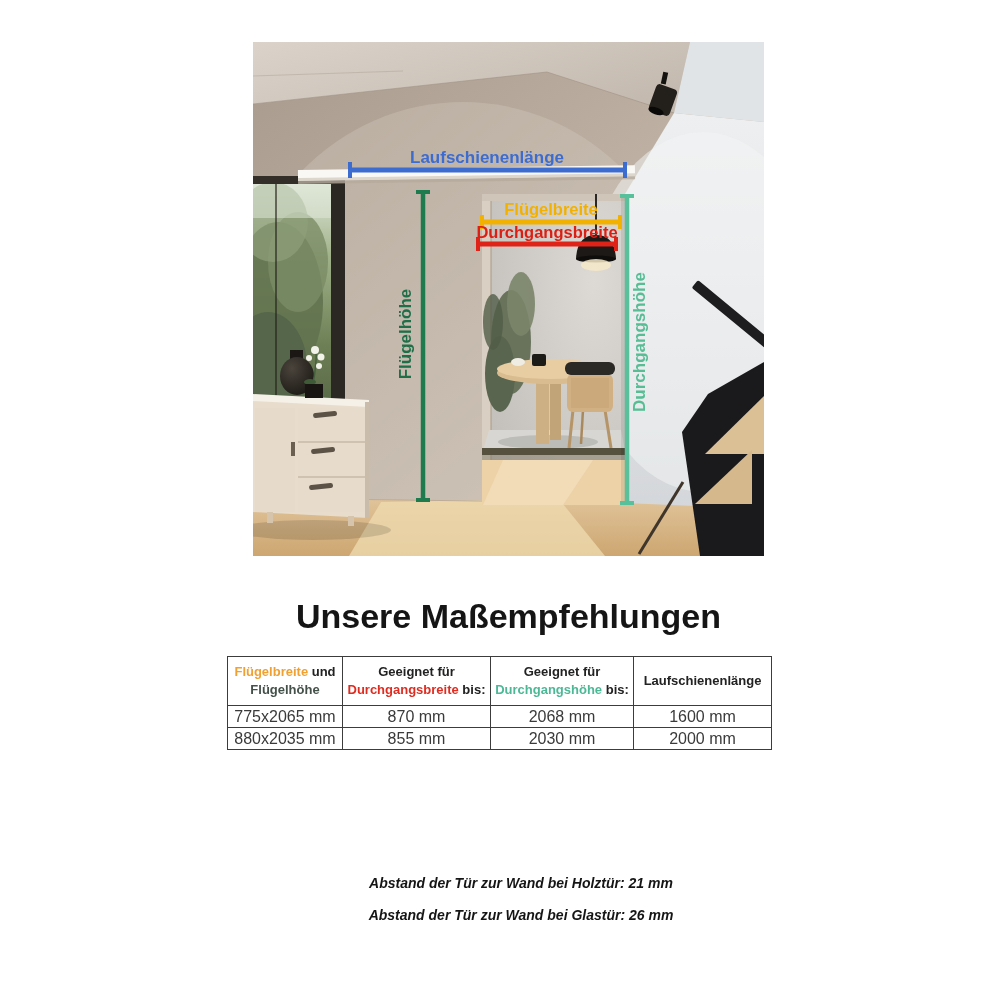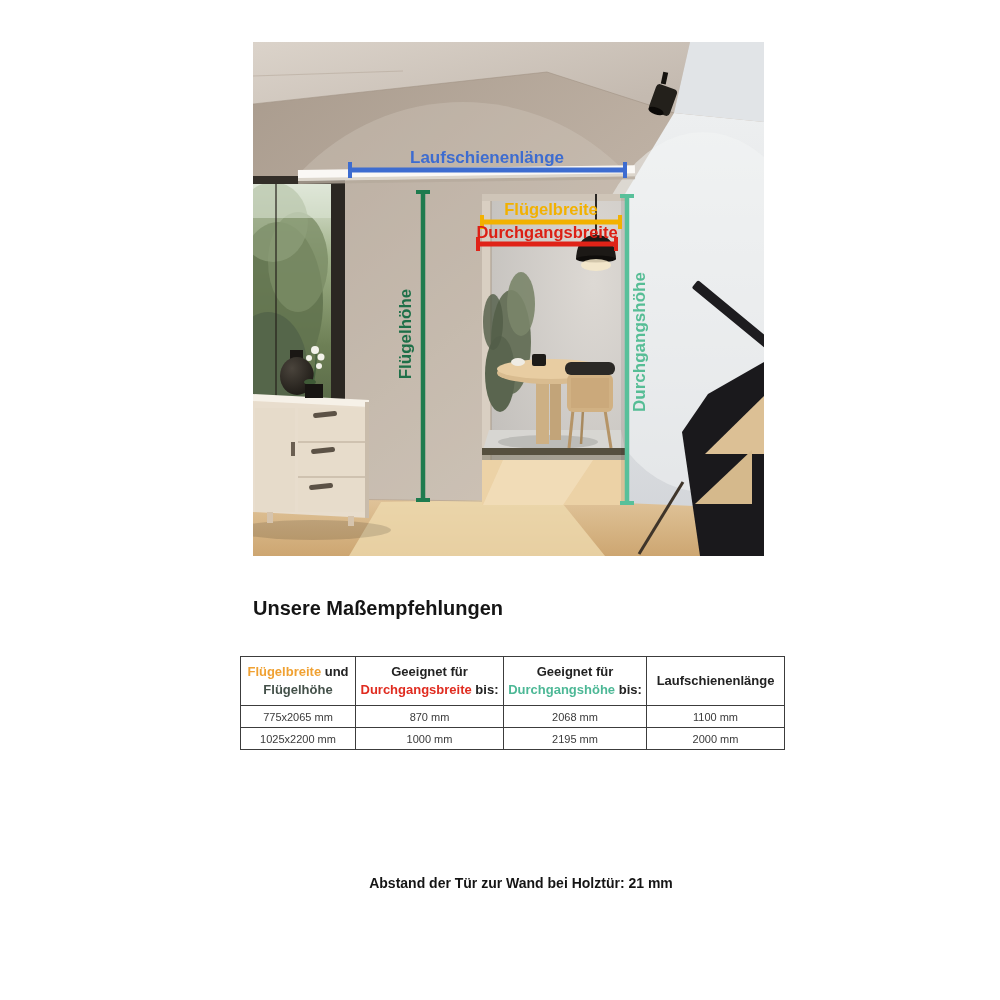--- a/index.html
+++ b/index.html
@@ -1,33 +1,33 @@
 <!DOCTYPE html>
 <html><head>
 <meta charset="utf-8">
 <style>
   html,body{margin:0;padding:0;background:#fff;}
   .canvas{position:relative;width:884px;height:1000px;background:#ffffff;overflow:hidden;
           font-family:"Liberation Sans",sans-serif;}
   .photo{position:absolute;left:253px;top:42px;width:511px;height:514px;}
   .photo svg{display:block;}
-  .title{position:absolute;left:253px;top:597px;width:511px;
-         font-size:20px;font-weight:bold;color:#151515;}
-  .m-table{position:absolute;left:240px;top:656px;width:544px;border-collapse:collapse;table-layout:fixed;}
+  .title{position:absolute;left:253px;top:597px;width:511px;text-align:center;
+         font-size:34px;font-weight:bold;color:#151515;}
+  .m-table{position:absolute;left:227px;top:656px;width:544px;border-collapse:collapse;table-layout:fixed;}
   .m-table th,.m-table td{border:1.6px solid #3c3c3c;text-align:center;vertical-align:middle;
          font-family:"Liberation Sans",sans-serif;background:#fff;}
   .m-table th{font-size:13px;font-weight:bold;color:#222;height:44px;line-height:1.35;padding:2px 2px;}
-  .m-table td{font-size:11px;font-weight:normal;color:#3a3a3a;height:19px;padding:1px 2px;}
+  .m-table td{font-size:16px;font-weight:normal;color:#3a3a3a;height:19px;padding:1px 2px;}
   .c-orange{color:#f0a132;}
   .c-red{color:#e02c20;}
   .c-teal{color:#4db896;}
   .c-blue{color:#3a67c0;font-weight:normal;font-size:13.5px;}
   .c-darkgreen{color:#44514a;}
   .notes{position:absolute;left:253px;top:876px;width:536px;text-align:center;
-         font-size:14px;font-weight:bold;color:#151515;}
+         font-size:14px;font-weight:bold;color:#151515;font-style:italic;}
   .notes p{margin:0 0 17px 0;line-height:1.1;}
   text{font-family:"Liberation Sans",sans-serif;}
 </style>
 </head>
 <body>
 
 <div class="canvas">
 
   <div class="photo">
     <svg viewBox="0 0 511 514" width="511" height="514" xmlns="http://www.w3.org/2000/svg">
@@ -239,28 +239,29 @@
         <th><span>Geeignet für</span><br><span class="c-red">Durchgangsbreite</span><span> bis:</span></th>
         <th><span>Geeignet für</span><br><span class="c-teal">Durchgangshöhe</span><span> bis:</span></th>
         <th class="c-blue">Laufschienenlänge</th>
       </tr>
     </thead>
     <tbody>
       <tr>
         <td>775x2065 mm</td>
           <td>870 mm</td>
           <td>2068 mm</td>
-          <td>1100 mm</td>
+          <td>1600 mm</td>
       </tr>
       <tr>
-        <td>1025x2200 mm</td>
-          <td>1000 mm</td>
-          <td>2195 mm</td>
+        <td>880x2035 mm</td>
+          <td>855 mm</td>
+          <td>2030 mm</td>
           <td>2000 mm</td>
       </tr>
     </tbody>
   </table>
 
   <div class="notes">
     <p>Abstand der Tür zur Wand bei Holztür: 21 mm</p>
+    <p>Abstand der Tür zur Wand bei Glastür: 26 mm</p>
   </div>
 
 </div>
 
 </body></html>

